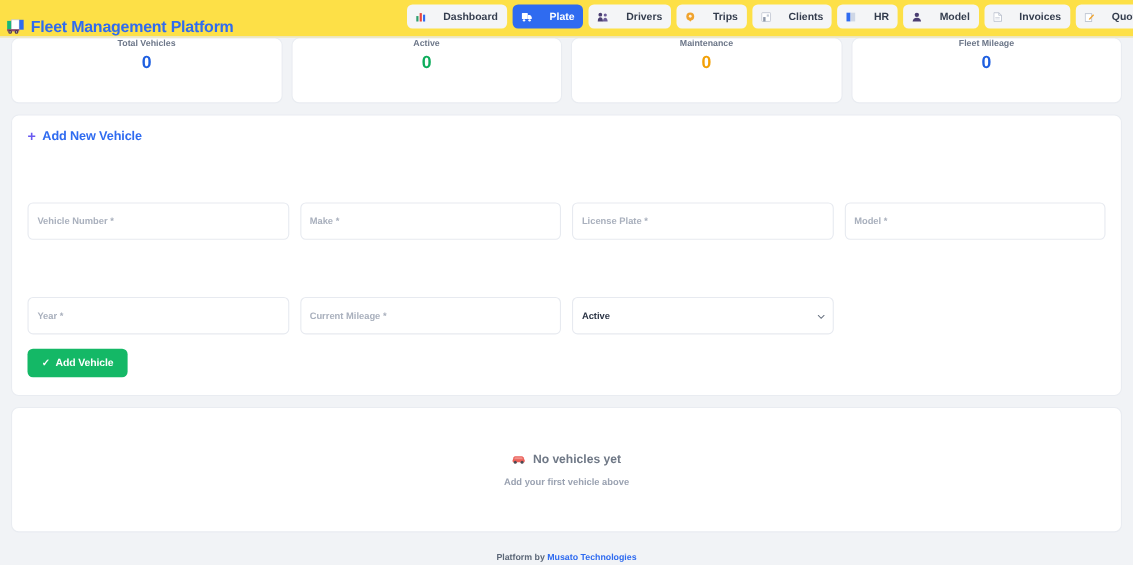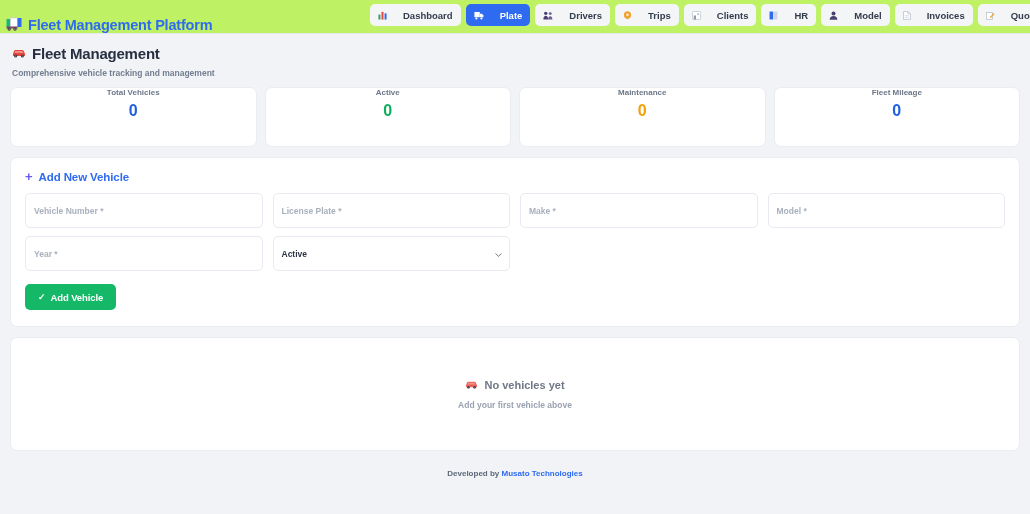--- a/index.html
+++ b/index.html
@@ -11,21 +11,21 @@
   body {
     background: #f1f3f6;
     font-family: "Liberation Sans", sans-serif;
     color: #2b3445;
     -webkit-font-smoothing: antialiased;
   }
 
   
   .topbar {
     height: 34px;
-    background: #bef264;
+    background: #fde047;
     border-bottom: 1px solid #e6e9ee;
     display: flex;
     align-items: center;
     padding: 16px 8px 0 6px;
     position: relative;
   }
   .brand {
     display: flex;
     align-items: center;
     gap: 5px;
@@ -150,32 +150,33 @@
   }
   .panel-body {
     padding: 0 14px 16px 14px;
   }
   .form-grid {
     display: grid;
     grid-template-columns: repeat(4, 1fr);
     gap: 8px 10px;
   }
   .field {
-    height: 35px;
+    height: 24px;
     border: 1px solid #e7eaf0;
     border-radius: 5px;
     background: #ffffff;
     display: flex;
     align-items: center;
-    padding: 1px 8px;
+    padding: 16px 8px;
     font-size: 8.5px;
     font-weight: bold;
     color: #a9b0bd;
     position: relative;
     cursor: text;
+    margin-top: 44px;
   }
   .field.select {
     color: #2b3445;
     cursor: pointer;
   }
   .field .caret {
     position: absolute;
     right: 7px;
     top: 50%;
     transform: translateY(-50%);
@@ -362,36 +363,20 @@
           </svg>
         </span>
         <span>Payments</span>
       </div>
       <div class="pill"></div>
     </div>
 </div>
 
 <div class="page">
 
-  <div class="page-head">
-    <div class="page-title">
-      <span class="car-glyph">
-        <svg width="14" height="11" viewBox="0 0 14 11" xmlns="http://www.w3.org/2000/svg">
-          <path d="M1 7 L2 4 Q2.4 3 3.6 3 L10 3 Q11.2 3 11.8 4 L13 7 L13 8.6 Q13 9 12.6 9 L1.4 9 Q1 9 1 8.6 Z" fill="#e8443c"></path>
-          <path d="M3.2 4 L10.4 4 L11.3 6 L2.5 6 Z" fill="#f4a6a1" opacity="0.75"></path>
-          <circle cx="3.6" cy="9.1" r="1.5" fill="#34343a"></circle>
-          <circle cx="10.4" cy="9.1" r="1.5" fill="#34343a"></circle>
-          <circle cx="3.6" cy="9.1" r="0.5" fill="#b9bcc4"></circle>
-          <circle cx="10.4" cy="9.1" r="0.5" fill="#b9bcc4"></circle>
-        </svg>
-      </span>
-      <span>Fleet Management</span>
-    </div>
-    <div class="page-sub">Comprehensive vehicle tracking and management</div>
-  </div>
 
   <div class="stats" id="stats">
       <div class="stat-card">
         <div class="stat-label">Total Vehicles</div>
         <div class="stat-value" style="color: rgb(31, 95, 224);">0</div>
       </div>
       <div class="stat-card">
         <div class="stat-label">Active</div>
         <div class="stat-value" style="color: rgb(14, 173, 92);">0</div>
       </div>
@@ -409,30 +394,33 @@
     <div class="panel-head">
       <span class="plus">+</span>
       <span>Add New Vehicle</span>
     </div>
     <div class="panel-body">
       <div class="form-grid" id="formgrid">
           <div class="field">
             <span>Vehicle Number *</span>
           </div>
           <div class="field">
+            <span>Make *</span>
+          </div>
+          <div class="field">
             <span>License Plate *</span>
           </div>
           <div class="field">
-            <span>Make *</span>
-          </div>
-          <div class="field">
             <span>Model *</span>
           </div>
           <div class="field">
             <span>Year *</span>
+          </div>
+          <div class="field">
+            <span>Current Mileage *</span>
           </div>
           <div class="field select">
             <span>Active</span>
             <span class="caret"><svg width="7" height="7" viewBox="0 0 8 8">
                 <path d="M1 2.6 L4 5.6 L7 2.6" fill="none" stroke="#6b7483" stroke-width="1.1" stroke-linecap="round"></path>
               </svg></span>
           </div>
         </div>
       <button class="btn-add">
         <span class="check">✓</span>
@@ -452,16 +440,16 @@
             <circle cx="10.4" cy="9.1" r="1.5" fill="#4a4a52"></circle>
           </svg>
         </span>
         <span>No vehicles yet</span>
       </div>
       <div class="empty-sub">Add your first vehicle above</div>
     </div>
   </div>
 
   <div class="footer">
-    <span>Developed by </span><a href="#">Musato Technologies</a>
+    <span>Platform by </span><a href="#">Musato Technologies</a>
   </div>
 
 </div>
 
 </body></html>

